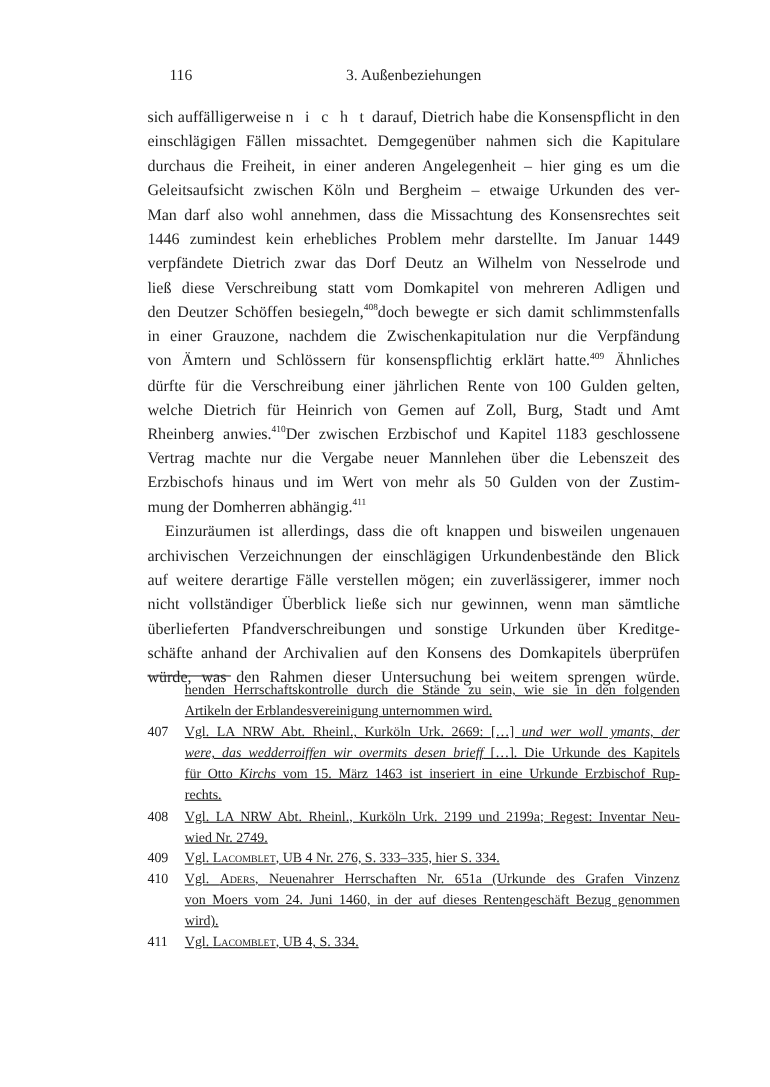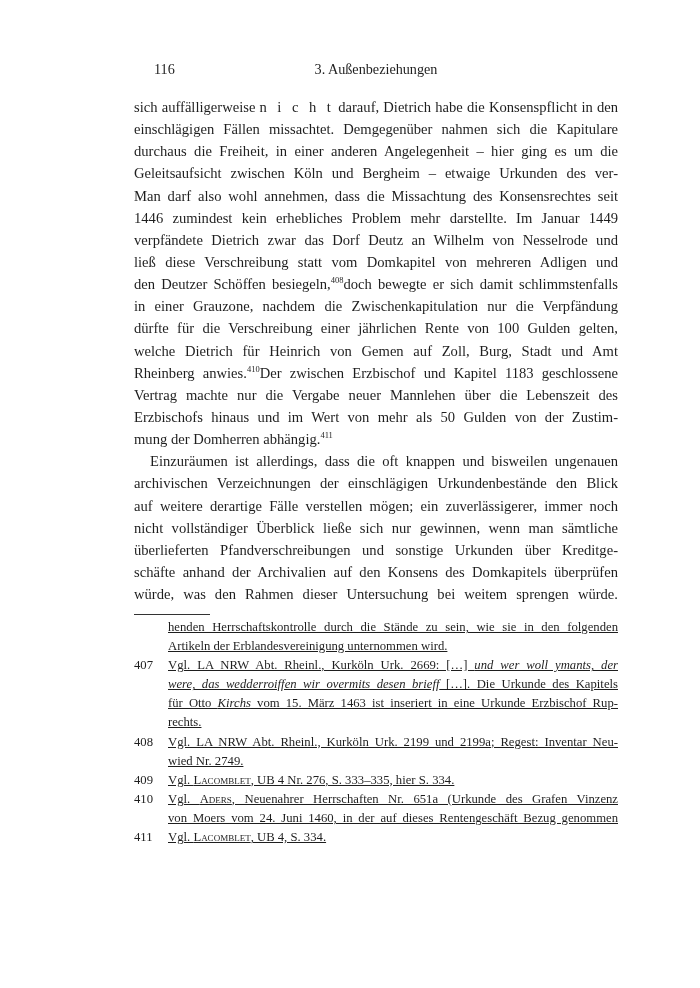--- a/index.html
+++ b/index.html
@@ -41,20 +41,21 @@
     <span class="line"><span>sich auffälligerweise </span><span class="spaced">n i c h t</span><span> darauf, Dietrich habe die Konsenspflicht in den</span></span>
     <span class="line">einschlägigen Fällen missachtet. Demgegenüber nahmen sich die Kapitulare</span>
     <span class="line">durchaus die Freiheit, in einer anderen Angelegenheit – hier ging es um die</span>
     <span class="line">Geleitsaufsicht zwischen Köln und Bergheim – etwaige Urkunden des ver-</span>
     <span class="line">Man darf also wohl annehmen, dass die Missachtung des Konsensrechtes seit</span>
     <span class="line">1446 zumindest kein erhebliches Problem mehr darstellte. Im Januar 1449</span>
     <span class="line">verpfändete Dietrich zwar das Dorf Deutz an Wilhelm von Nesselrode und</span>
     <span class="line">ließ diese Verschreibung statt vom Domkapitel von mehreren Adligen und</span>
     <span class="line"><span>den Deutzer Schöffen besiegeln,</span><sup>408</sup><span>doch bewegte er sich damit schlimmstenfalls</span></span>
     <span class="line">in einer Grauzone, nachdem die Zwischenkapitulation nur die Verpfändung</span>
+    <span class="line"><span>von Ämtern und Schlössern für konsenspflichtig erklärt hatte.</span><sup>409</sup><span> Ähnliches</span></span>
     <span class="line">dürfte für die Verschreibung einer jährlichen Rente von 100 Gulden gelten,</span>
     <span class="line">welche Dietrich für Heinrich von Gemen auf Zoll, Burg, Stadt und Amt</span>
     <span class="line"><span>Rheinberg anwies.</span><sup>410</sup><span>Der zwischen Erzbischof und Kapitel 1183 geschlossene</span></span>
     <span class="line">Vertrag machte nur die Vergabe neuer Mannlehen über die Lebenszeit des</span>
     <span class="line">Erzbischofs hinaus und im Wert von mehr als 50 Gulden von der Zustim-</span>
     <span class="line last"><span>mung der Domherren abhängig.</span><sup>411</sup></span>
     <span class="line indent">Einzuräumen ist allerdings, dass die oft knappen und bisweilen ungenauen</span>
     <span class="line">archivischen Verzeichnungen der einschlägigen Urkundenbestände den Blick</span>
     <span class="line">auf weitere derartige Fälle verstellen mögen; ein zuverlässigerer, immer noch</span>
     <span class="line">nicht vollständiger Überblick ließe sich nur gewinnen, wenn man sämtliche</span>
@@ -87,20 +88,21 @@
 
     <div class="note">
       <span class="num">409</span>
       <span class="nline last"><span>Vgl. </span><span class="sc">Lacomblet</span><span>, UB 4 Nr. 276, S. 333–335, hier S. 334.</span></span>
     </div>
 
     <div class="note">
       <span class="num">410</span>
       <span class="nline"><span>Vgl. </span><span class="sc">Aders</span><span>, Neuenahrer Herrschaften Nr. 651a (Urkunde des Grafen Vinzenz</span></span>
       <span class="nline">von Moers vom 24. Juni 1460, in der auf dieses Rentengeschäft Bezug genommen</span>
+      <span class="nline last">wird).</span>
     </div>
 
     <div class="note">
       <span class="num">411</span>
       <span class="nline last"><span>Vgl. </span><span class="sc">Lacomblet</span><span>, UB 4, S. 334.</span></span>
     </div>
   </div>
 </div>
 
 </body></html>

